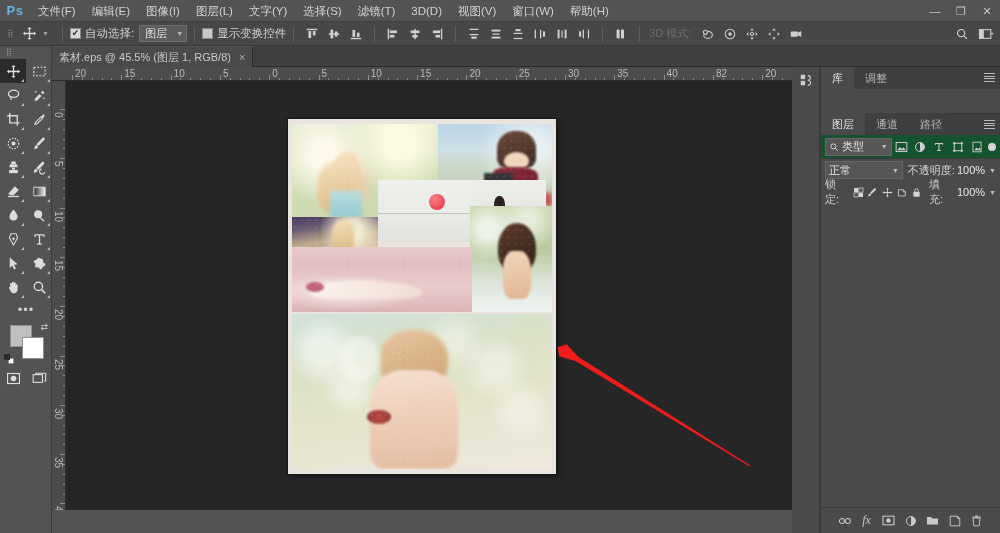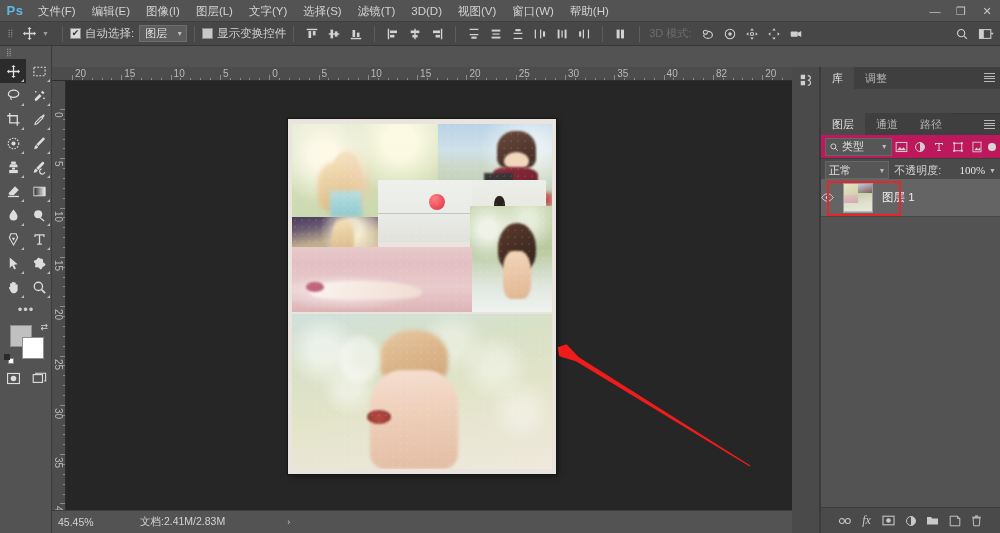--- a/index.html
+++ b/index.html
@@ -177,41 +177,41 @@
   .panel-menu {
     position: absolute; right: 5px; top: 6px; width: 11px; height: 9px; color:#b9b9b9;
     display:flex; flex-direction:column; justify-content:space-between;
   }
   .panel-menu i { display:block; height:1px; background:#b9b9b9; }
   .layers-tabs {
     height: 22px; background: #3f3f3f; display: flex; align-items: flex-end;
     position: relative; border-top: 1px solid #353535;
   }
   .filter-row {
-    height: 24px; background: #be185d; display: flex; align-items: center;
+    height: 24px; background: #14532d; display: flex; align-items: center;
     padding: 0 4px; border-bottom: 1px solid #3d3d3d;
   }
   .kind-select {
     width: 70px; height: 18px; background: #565656; border: 1px solid #666;
     display: flex; align-items: center; padding: 0 3px; font-size: 11px; color: #e2e2e2;
   }
   .kind-select .c { margin-left: auto; font-size: 7px; color: #bbb; }
   .fi { width: 20px; height: 18px; display: flex; align-items: center; justify-content: center;
     color: #cfcfcf; }
   .toggle-dot { width: 8px; height: 8px; border-radius: 50%; background: #d6d6d6; margin-left: 2px; }
   .blend-row, .lock-row {
     height: 22px; display: flex; align-items: center; padding: 0 4px; font-size: 11px;
   }
   .blend-select {
     width: 86px; height: 18px; background: #565656; border: 1px solid #666;
     display: flex; align-items: center; padding: 0 3px; color: #e4e4e4;
   }
   .blend-select .c { margin-left: auto; font-size: 7px; color: #bbb; }
   .opac-label { margin-left: 5px; color: #d2d2d2; white-space: nowrap; }
-  .opac-val { margin-left: 18px; color: #e8e8e8; font-family: Liberation Serif, serif; }
+  .opac-val { margin-left: 2px; color: #e8e8e8; }
   .spin { font-size: 7px; color: #bbb; margin-left: 4px; }
   .lock-label { color: #d2d2d2; margin-right: 3px; }
   .li { width: 16px; height: 18px; display: flex; align-items: center; justify-content: center; color: #d5d5d5; }
   .layers-list { position: absolute; left: 0; right: 0; top: 112px; bottom: 26px; background: #535353; }
   .layer-row {
     position: relative; height: 38px; display: flex; align-items: center;
     background: #646464; border-bottom: 1px solid #474747;
   }
   .eye { width: 22px; text-align: center; color: #dcdcdc; font-size: 10px; }
   .thumb {
@@ -422,20 +422,26 @@
       <div class="ai">
           <svg width="16" height="14" viewBox="0 0 18 16">
             <rect x="1.5" y="3" width="13" height="10" fill="none" stroke="#cfcfcf" stroke-width="1.2"></rect>
             <rect x="1.5" y="3" width="5" height="10" fill="#cfcfcf"></rect>
             <path d="M16 7l-1.6 2.4h3.2z" transform="rotate(180 16 8)" fill="#cfcfcf"></path>
           </svg>
         </div>
     </div>
   </div>
 
+  <div class="tabbar">
+    <div class="doc-tab">
+      <span>素材.eps @ 45.5% (图层 1, RGB/8)</span>
+      <span class="x">×</span>
+    </div>
+  </div>
 
   <div class="toolbar">
     <div class="tb-handle">⣿</div>
     <div class="tb-grid">
       <div class="tool active">
         <svg width="15" height="15" viewBox="0 0 16 16">
             <path d="M8 1l2.2 2.2H8.7v4h4V5.8L15 8l-2.3 2.2V8.7h-4v4h1.5L8 15l-2.2-2.3h1.5v-4h-4v1.5L1 8l2.3-2.2v1.4h4v-4H5.8z" fill="#e2e2e2"></path>
           </svg>
         <span class="corner"></span>
       </div>
@@ -836,25 +842,20 @@
 
       </div>
     </div>
 
     <svg class="arrow-svg" viewBox="0 0 726 429" preserveAspectRatio="none">
         <polygon points="684.3154932585226,384.4896432582724 498.25167864540066,267.117079583204 495.51740373820536,271.5401713448434 683.6845067414774,385.5103567417276" fill="#f01c1c"></polygon>
         <polygon points="519,283 500.5652958745659,263.3744634772014 491.7809737745268,266.17369287879836 493.2037865090401,275.28278745084594" fill="#f01c1c"></polygon>
       </svg>
   </div>
 
-  <div class="statusbar">
-    <span class="st-zoom">45.45%</span>
-    <span class="st-doc">文档:2.41M/2.83M</span>
-    <span class="st-arrow">›</span>
-  </div>
 
   <div class="dockstrip">
     <div class="icon-btn">
       <svg width="14" height="14" viewBox="0 0 16 16">
           <rect x="2" y="2" width="5" height="5" fill="#cfcfcf"></rect>
           <rect x="2" y="9" width="5" height="5" fill="#cfcfcf"></rect>
           <path d="M10 3c2 0 3 1.2 3 2.6S11.6 8 10 8.2c1.8.2 3.2 1.2 3.2 2.8S12 14 10 14" fill="none" stroke="#cfcfcf" stroke-width="1.2"></path>
         </svg>
     </div>
   </div>
@@ -969,39 +970,20 @@
           <svg width="11" height="11" viewBox="0 0 16 16">
             <rect x="3.4" y="7" width="9.2" height="7" rx="1" fill="#d5d5d5"></rect>
             <path d="M5.4 7V5.2a2.6 2.6 0 0 1 5.2 0V7" fill="none" stroke="#d5d5d5" stroke-width="1.4"></path>
           </svg>
         </span>
       <span class="lock-label" style="margin-left:5px">填充:</span>
       <span class="opac-val">100%</span>
       <span class="spin">▼</span>
     </div>
 
-    <div class="layers-list">
-      <div class="layer-row">
-        <span class="eye">
-          <svg width="13" height="9" viewBox="0 0 16 11">
-              <path d="M8 .8C3.8.8 1 5.5 1 5.5S3.8 10.2 8 10.2 15 5.5 15 5.5 12.2.8 8 .8z" fill="none" stroke="#dcdcdc" stroke-width="1.1"></path>
-              <circle cx="8" cy="5.5" r="2.1" fill="#dcdcdc"></circle>
-            </svg>
-        </span>
-        <span class="thumb">
-          <i class="tq" style="left:0;top:0;width:50%;height:42%;background:linear-gradient(150deg,#e7e2c8,#cfd3a4)"></i>
-          <i class="tq" style="left:50%;top:0;width:50%;height:34%;background:linear-gradient(160deg,#b8d0e2,#8a5a55)"></i>
-          <i class="tq" style="left:0;top:42%;width:50%;height:26%;background:linear-gradient(170deg,#e2c3c5,#d2a8ab)"></i>
-          <i class="tq" style="left:50%;top:34%;width:50%;height:34%;background:linear-gradient(170deg,#c3d2a6,#e6e0d4)"></i>
-          <i class="tq" style="left:0;top:68%;width:100%;height:32%;background:linear-gradient(170deg,#d6e0cb,#eee7d9)"></i>
-        </span>
-        <span class="layer-name">图层 1</span>
-        <span class="redbox"></span>
-      </div>
-    </div>
 
     <div class="panel-footer">
       <span class="pf">
           <svg width="14" height="10" viewBox="0 0 18 10">
             <circle cx="5" cy="5" r="3.2" fill="none" stroke="#c9c9c9" stroke-width="1.3"></circle>
             <circle cx="12.6" cy="5" r="3.2" fill="none" stroke="#c9c9c9" stroke-width="1.3"></circle>
           </svg>
         </span>
       <span class="pf" style="font-style:italic;font-family:'Liberation Serif',serif;font-size:12px">fx</span>
       <span class="pf">

